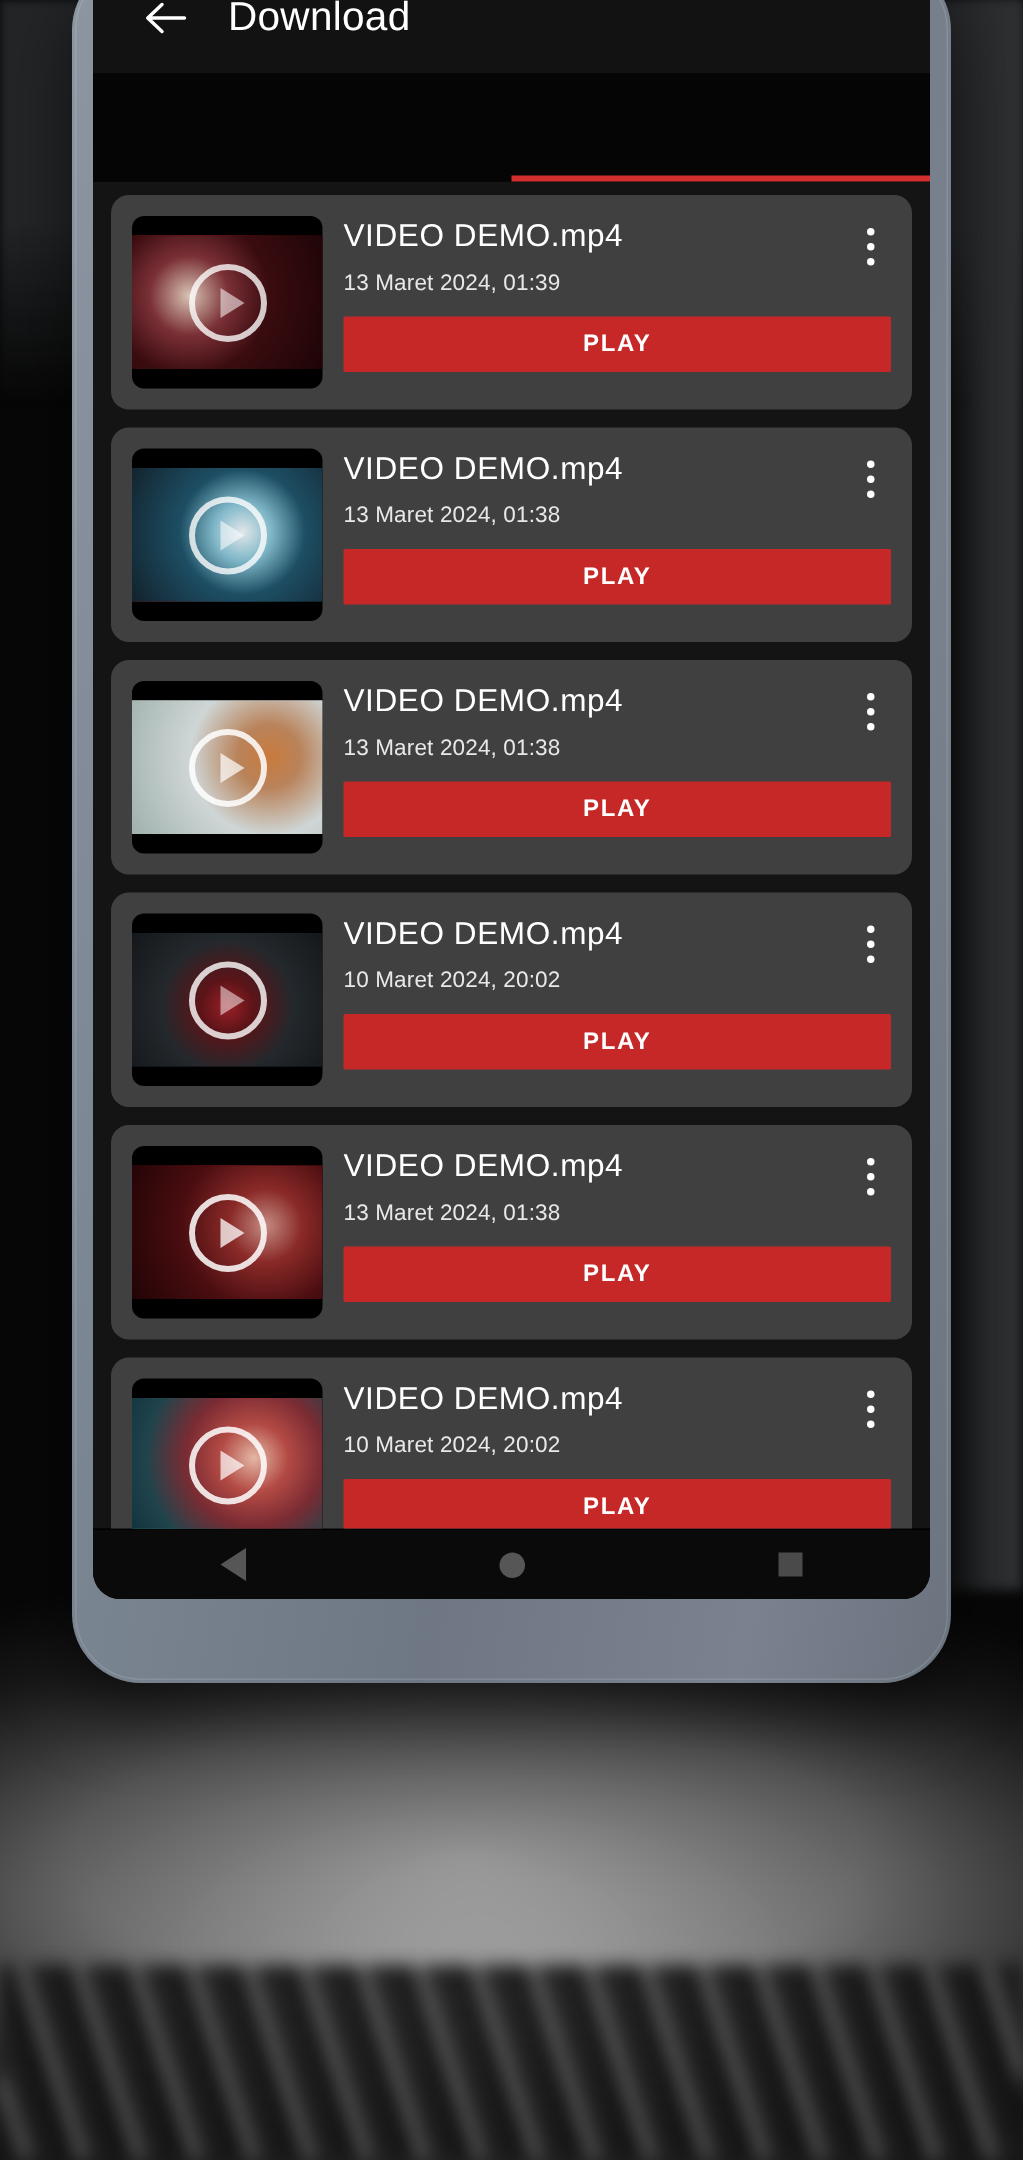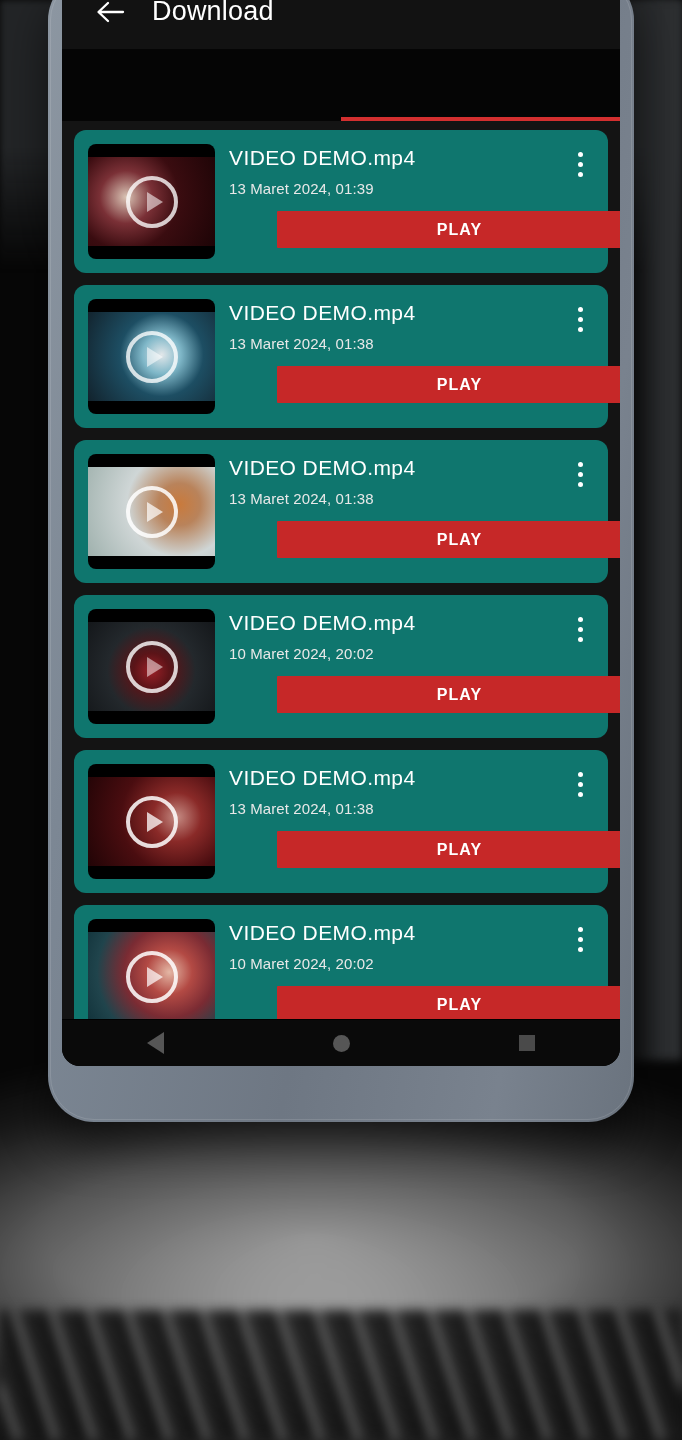--- a/index.html
+++ b/index.html
@@ -142,21 +142,21 @@
   }
 
   
   .list {
     flex: 1 1 auto;
     background: #141414;
     padding: 9px 12px 0 12px;
     overflow: hidden;
   }
   .card {
-    background: #0f766e;
+    background: #404040;
     border-radius: 12px;
     padding: 14px;
     margin-bottom: 12px;
     display: flex;
     gap: 14px;
     position: relative;
   }
 
   .thumb {
     flex: 0 0 127px;
@@ -227,21 +227,20 @@
     width: 100%;
     background: #c62828;
     border: none;
     border-radius: 1px;
     color: #ffffff;
     font-size: 16px;
     font-weight: bold;
     letter-spacing: 1.1px;
     font-family: "Liberation Sans", sans-serif;
     cursor: pointer;
-    margin-left: 48px;
   }
 
   .kebab {
     position: absolute;
     top: 16px;
     right: 14px;
     width: 28px;
     height: 36px;
     display: flex;
     flex-direction: column;

